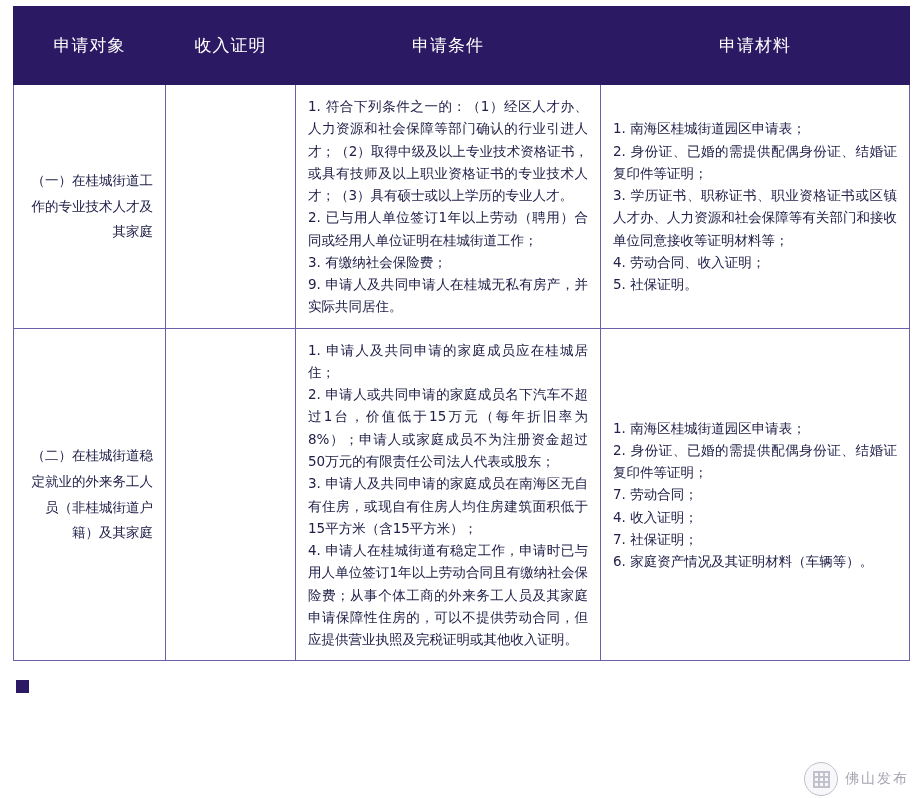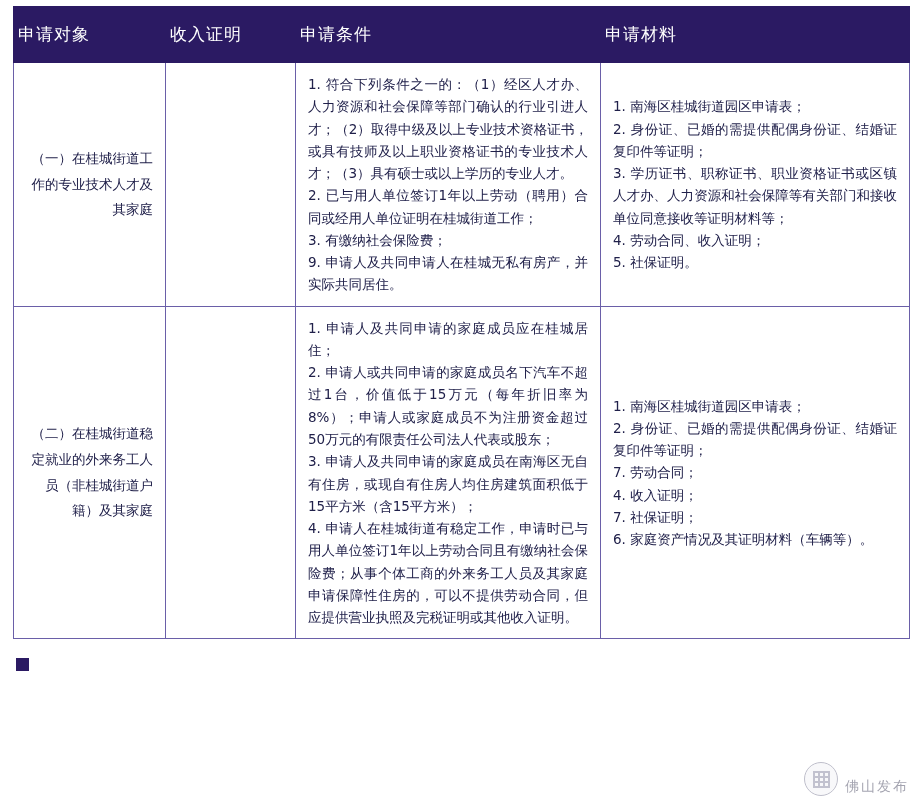--- a/index.html
+++ b/index.html
@@ -25,22 +25,22 @@
     width: 896px;
     margin: 6px 13px 0 13px;
     table-layout: fixed;
   }
   table.main th {
     background: #2b1a63;
     color: #ffffff;
     font-size: 17px;
     font-weight: normal;
     letter-spacing: 1px;
-    text-align: left;
-    padding: 16px 4px;
+    text-align: center;
+    padding: 27px 4px;
     border: 1px solid #2b1a63;
   }
   table.main td {
     border: 1px solid #6a5fa8;
     vertical-align: middle;
     padding: 10px 12px;
     font-size: 13.5px;
     line-height: 1.65;
     color: #20204a;
   }
@@ -91,21 +91,21 @@
     margin-right: 8px;
     vertical-align: middle;
     position: relative;
     top: -2px;
   }
   .badge {
     position: absolute;
     right: 14px;
     bottom: 8px;
     display: flex;
-    align-items: flex-end;
+    align-items: center;
     gap: 7px;
     opacity: 0.55;
   }
   .badge .qr {
     width: 34px;
     height: 34px;
     border-radius: 50%;
     border: 1px solid #8a8aa0;
     box-sizing: border-box;
     position: relative;

